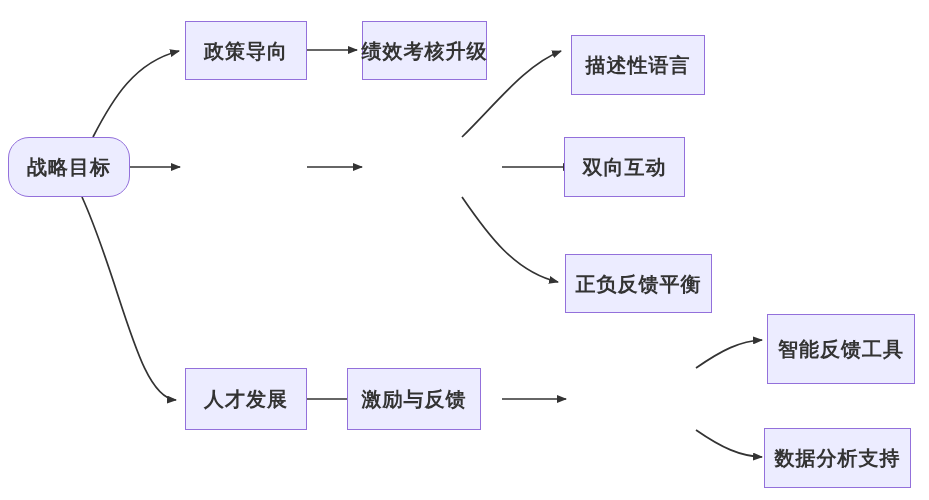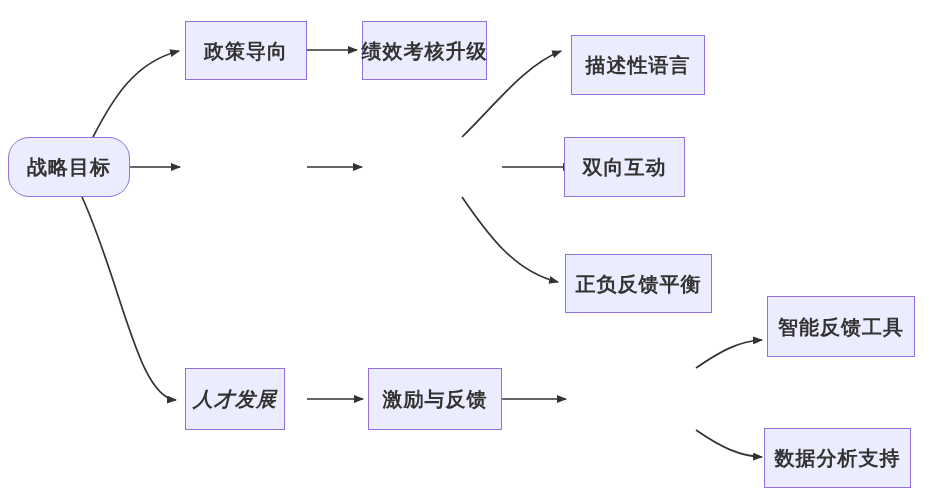--- a/index.html
+++ b/index.html
@@ -90,30 +90,30 @@
   </div>
 
   <div class="node" style="left:564px; top:137px; width:121px; height:60px;">
     <span class="label">双向互动</span>
   </div>
 
   <div class="node" style="left:565px; top:254px; width:147px; height:59px;">
     <span class="label">正负反馈平衡</span>
   </div>
 
-  <div class="node" style="left:185px; top:368px; width:100px; height:62px;font-style:italic;">
+  <div class="node" style="left:185px; top:368px; width:122px; height:62px;">
     <span class="label">人才发展</span>
   </div>
 
-  <div class="node" style="left:368px; top:368px; width:134px; height:62px;">
+  <div class="node" style="left:347px; top:368px; width:134px; height:62px;">
     <span class="label">激励与反馈</span>
   </div>
 
 
-  <div class="node" style="left:767px; top:296px; width:148px; height:61px;">
+  <div class="node" style="left:767px; top:314px; width:148px; height:70px;">
     <span class="label">智能反馈工具</span>
   </div>
 
   <div class="node" style="left:764px; top:428px; width:147px; height:60px;">
     <span class="label">数据分析支持</span>
   </div>
 
 </div>
 
 </body></html>

